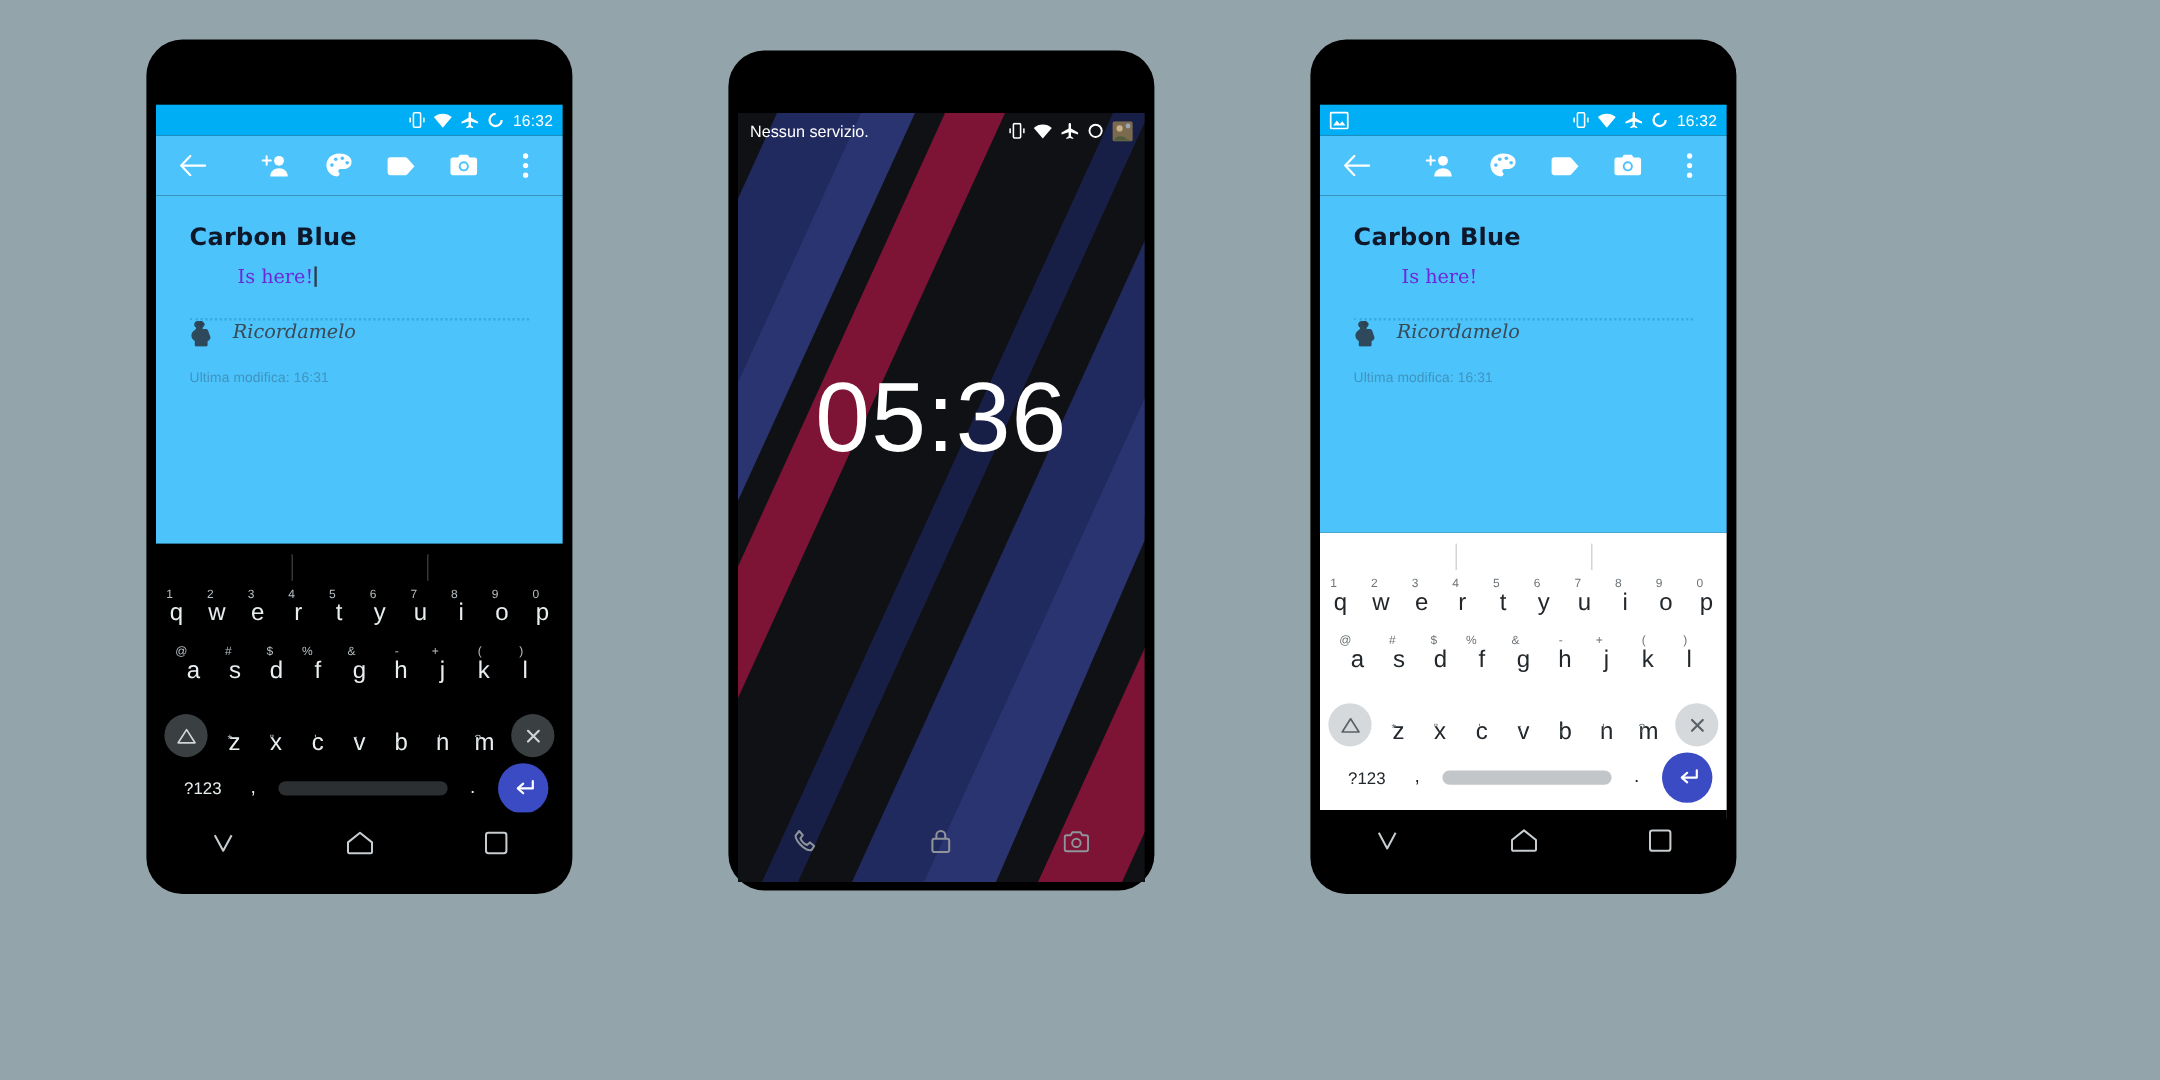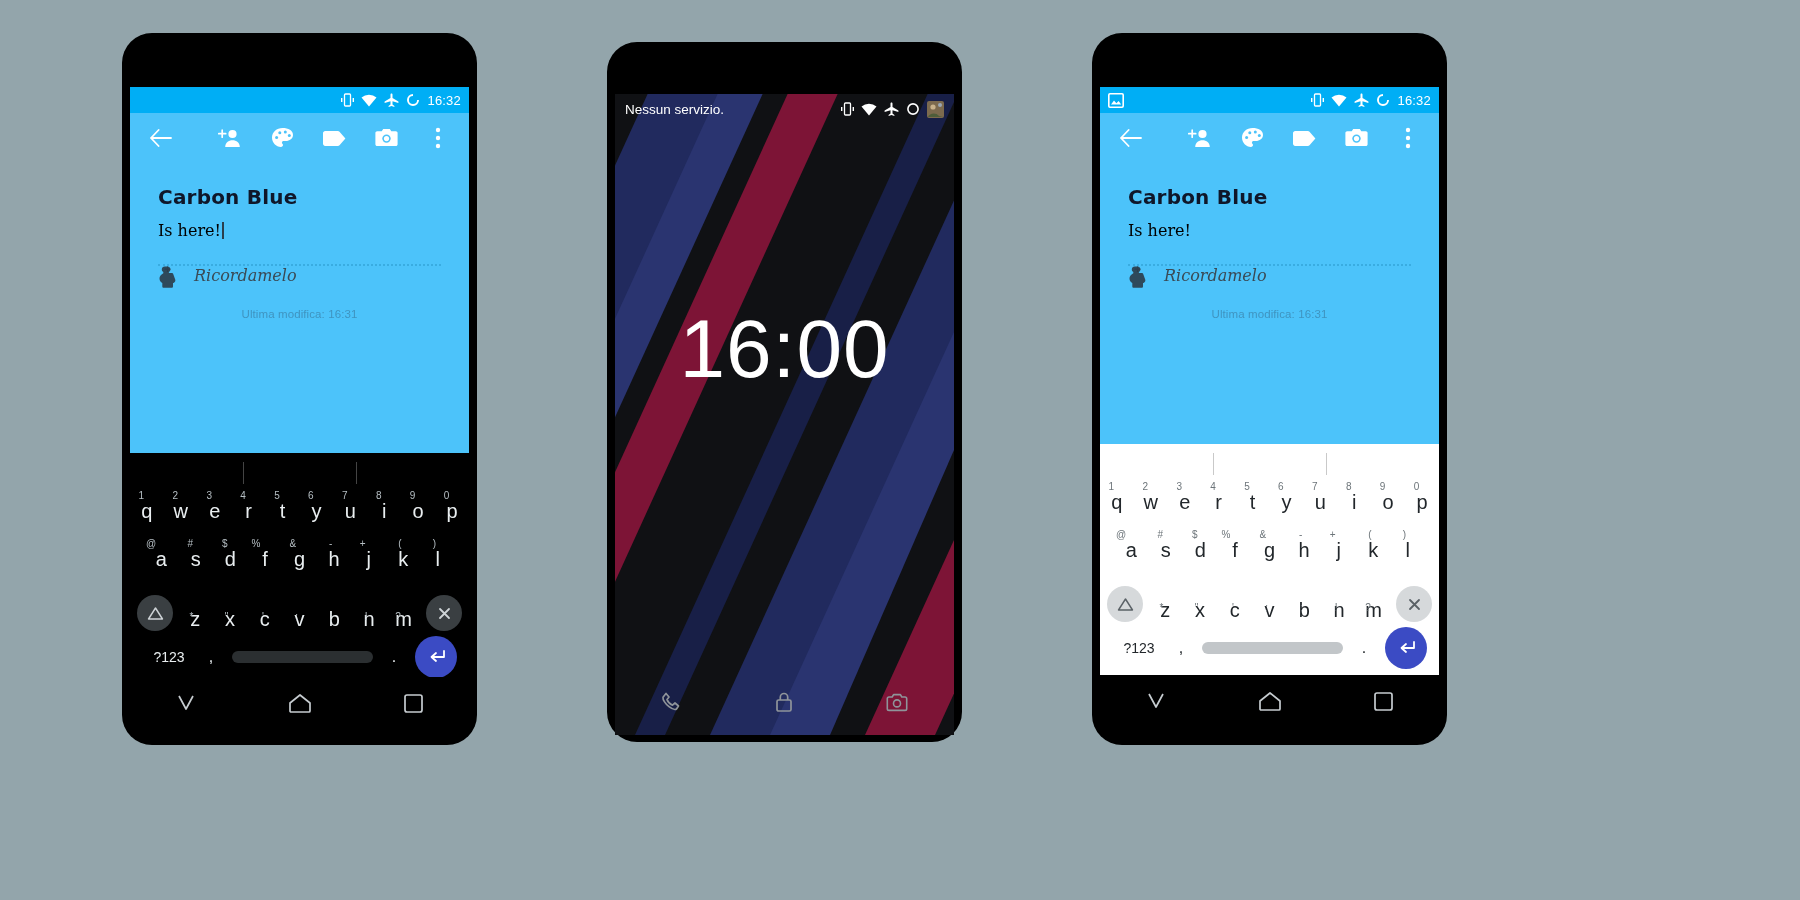--- a/index.html
+++ b/index.html
@@ -57,24 +57,25 @@
   .note-title {
     font-family: "DejaVu Sans", sans-serif;
     font-weight: bold;
     font-size: 20px;
     color: #0f172a;
     letter-spacing: .2px;
   }
   .note-body {
     font-family: "DejaVu Serif", serif;
     font-size: 16px;
-    color: #000000;
+    color: #6d28d9;
     margin-top: 12px;
     position: relative;
     display: inline-block;
+    margin-left: 40px;
   }
   .caret {
     display: inline-block;
     width: 2px; height: 17px;
     background: #2b3f4d;
     vertical-align: -3px;
     margin-left: 1px;
   }
   .dotted {
     margin-top: 24px;
@@ -84,21 +85,21 @@
   .reminder {
     display: flex; align-items: flex-start; gap: 16px;
   }
   .reminder-txt {
     font-family: "DejaVu Serif", serif;
     font-style: italic;
     font-size: 16px;
     color: #3a4a55;
   }
   .lastmod {
-    text-align: center;
+    text-align: left;
     font-size: 11.5px;
     color: #3f94c0;
     margin-top: 20px;
     letter-spacing: .1px;
   }
 
   
   .kbd { width: 100%; padding: 6px 0 8px 0; }
   .kbd-dark { background: #000; }
   .kbd-light { background: #fff; }
@@ -495,21 +496,21 @@
               </svg>
             <svg class="sb-ico" width="17" height="17" viewBox="0 0 17 17">
                 <rect width="17" height="17" rx="2" fill="#7c6a4e"></rect>
                 <circle cx="6" cy="6" r="2.6" fill="#c9b28a"></circle>
                 <path d="M1 16c1.5-4 8-5 11-1l4 1Z" fill="#4e5d3a"></path>
                 <circle cx="13" cy="4" r="2" fill="#9aa7b5"></circle>
               </svg>
           </div>
         </div>
 
-        <div class="lock-clock">16:00</div>
+        <div class="lock-clock">05:36</div>
 
         <div class="lock-bottom">
           <span>
             <svg width="21" height="21" viewBox="0 0 21 21">
                 <path d="M5 1.5 8 5l-2 2.6c1 2.5 3 4.5 5.5 5.6L14 11l3.5 3-2 3c-1.3 1-4 .4-7.5-2.3S1.6 7.6 2 5.3Z" fill="none" stroke="#8f949a" stroke-width="1.7" stroke-linejoin="round"></path>
               </svg>
           </span>
           <span>
             <svg width="20" height="22" viewBox="0 0 20 22">
                 <rect x="3" y="9" width="14" height="11" rx="1.6" fill="none" stroke="#8f949a" stroke-width="1.7"></rect>

